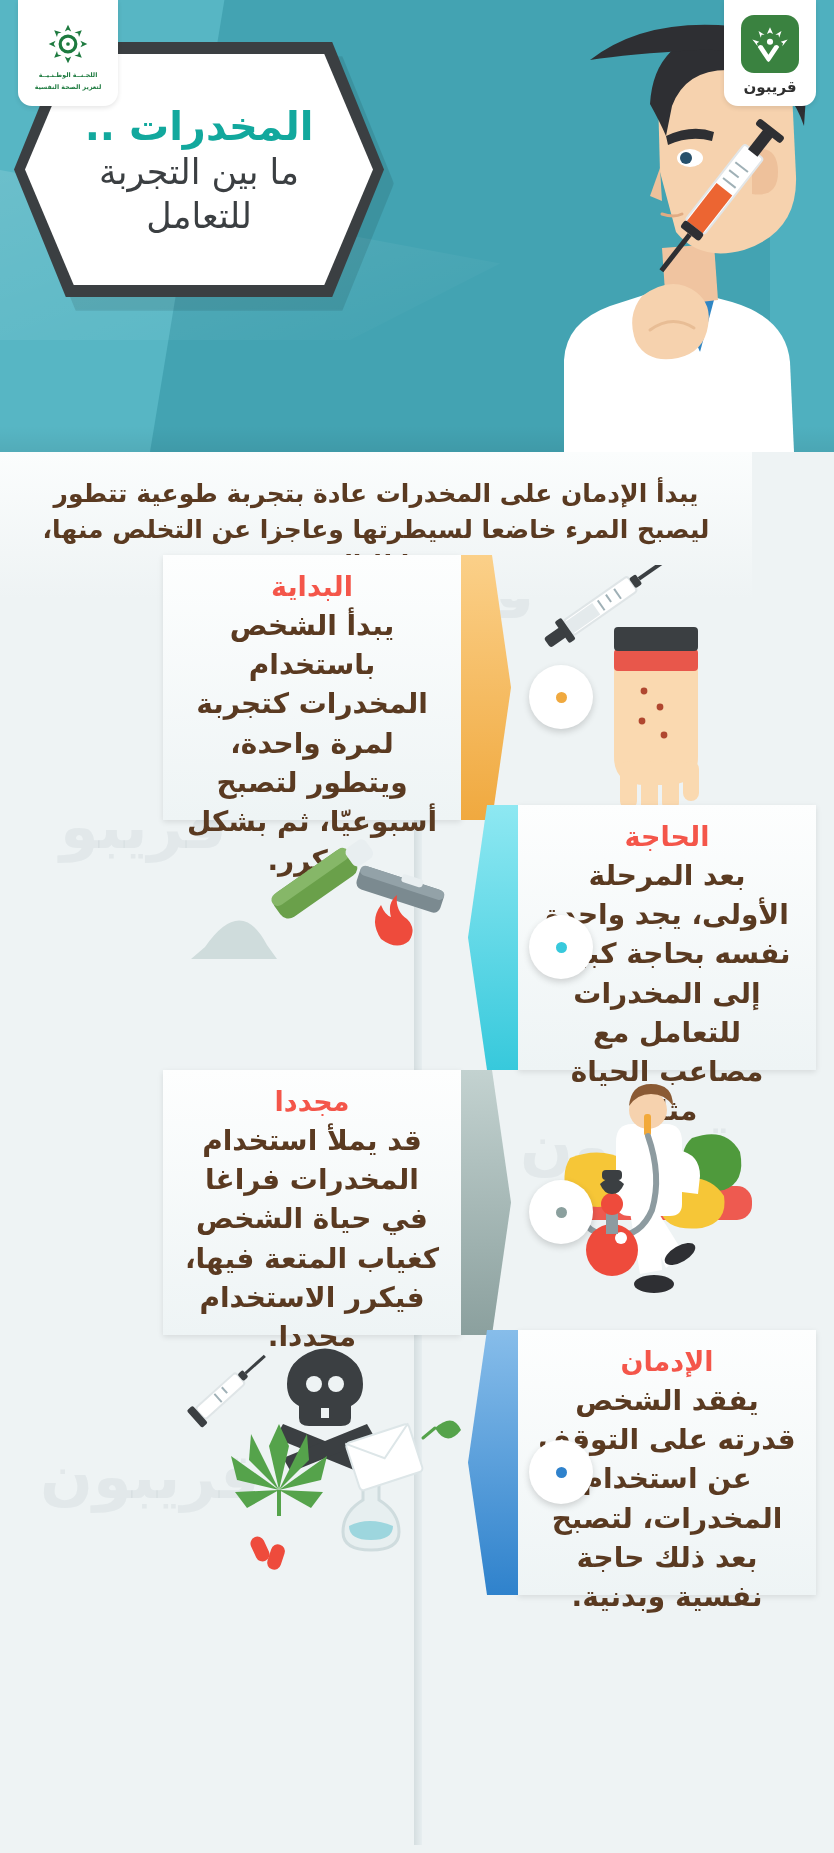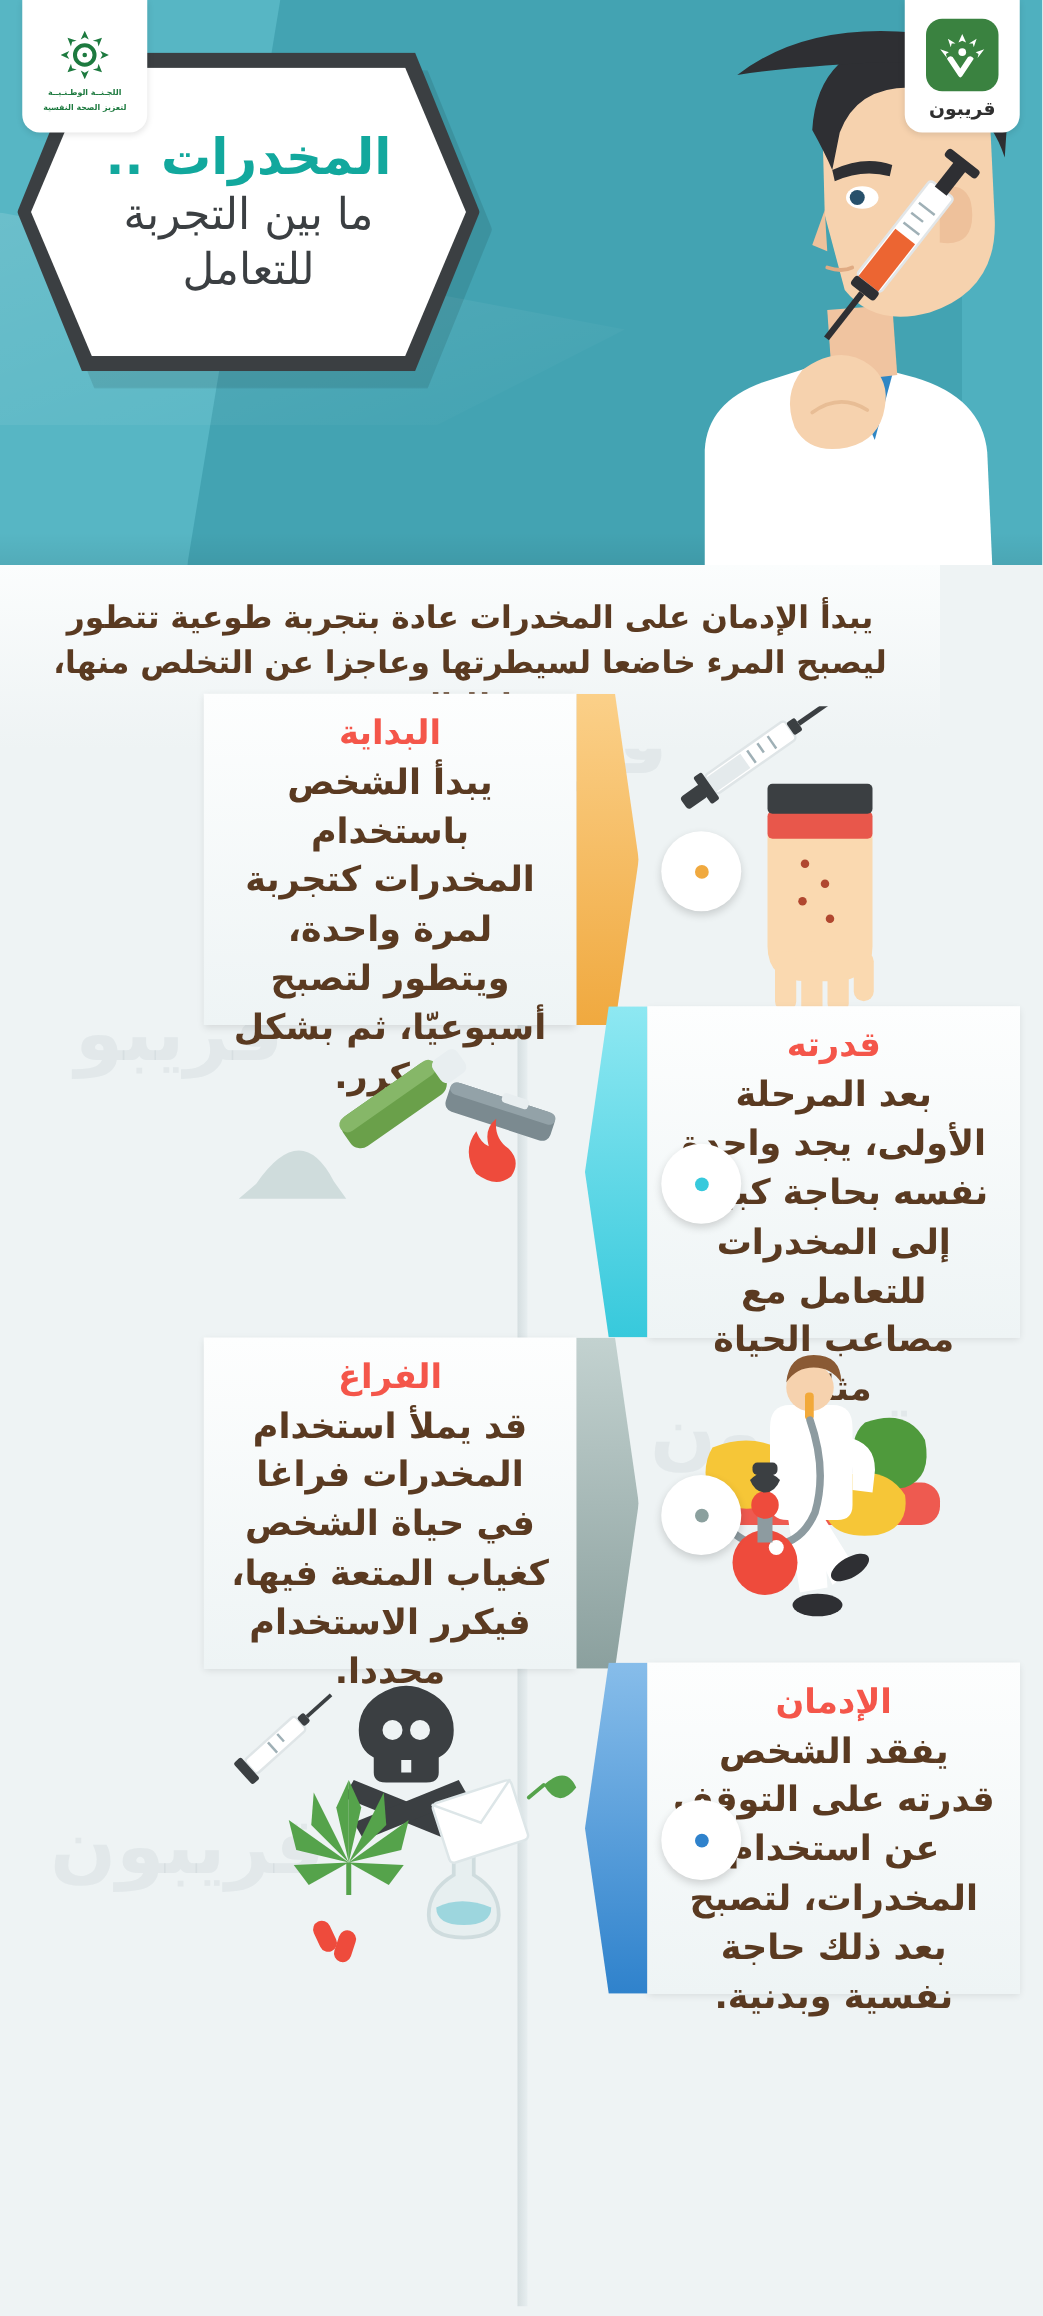--- a/index.html
+++ b/index.html
@@ -435,21 +435,21 @@
       <g transform="rotate(18 222 84)">
         <rect x="178" y="62" width="88" height="24" rx="7" fill="#7b8a90"></rect>
         <rect x="178" y="62" width="88" height="10" rx="5" fill="#93a2a8"></rect>
         <rect x="220" y="58" width="22" height="8" rx="3" fill="#e8eef0"></rect>
       </g>
 
       <path d="M206 124 q-12 -18 0 -34 q4 10 10 12 q-4 -14 6 -22 q-2 16 10 24 q10 10 2 22 q-12 10 -28 -2 z" fill="#ee4b3c"></path>
     </svg>
 
     <div class="card card-right">
-      <div class="card-title" style="color:#f4564a">قدرته</div>
+      <div class="card-title" style="color:#f4564a">الحاجة</div>
       <div class="card-body">بعد المرحلة الأولى، يجد واحدة نفسه بحاجة كبيرة إلى المخدرات للتعامل مع مصاعب الحياة مثلا.</div>
     </div>
     <div class="arrow to-left" style="background:linear-gradient(to bottom,#8ee8f2,#37c9dc);"></div>
 
     <div class="node">
       <div class="node-dot" style="background:#37c9dc"></div>
     </div>
   </div>
 
   <div class="stage" style="top:1070px;">
@@ -479,21 +479,21 @@
 
       <circle cx="108" cy="170" r="26" fill="#ee4b3c"></circle>
       <circle cx="117" cy="158" r="6" fill="#ffffff"></circle>
       <rect x="102" y="122" width="12" height="32" fill="#8d9ba0"></rect>
       <circle cx="108" cy="124" r="11" fill="#ee4b3c"></circle>
       <path d="M96 104 q12 -12 24 0 q-4 10 -12 10 q-8 0 -12 -10 z" fill="#3b3f42"></path>
       <rect x="98" y="90" width="20" height="10" rx="4" fill="#3b3f42"></rect>
     </svg>
 
     <div class="card card-left">
-      <div class="card-title" style="color:#f4564a">الفراغ</div>
+      <div class="card-title" style="color:#f4564a">مجددا</div>
       <div class="card-body">قد يملأ استخدام المخدرات فراغا في حياة الشخص كغياب المتعة فيها، فيكرر الاستخدام مجددا.</div>
     </div>
     <div class="arrow to-right" style="background:linear-gradient(to bottom,#c3d2d0,#8ba09e);"></div>
 
     <div class="node">
       <div class="node-dot" style="background:#8ba09e"></div>
     </div>
   </div>
 
   <div class="stage" style="top:1330px;margin-left:42px;">

